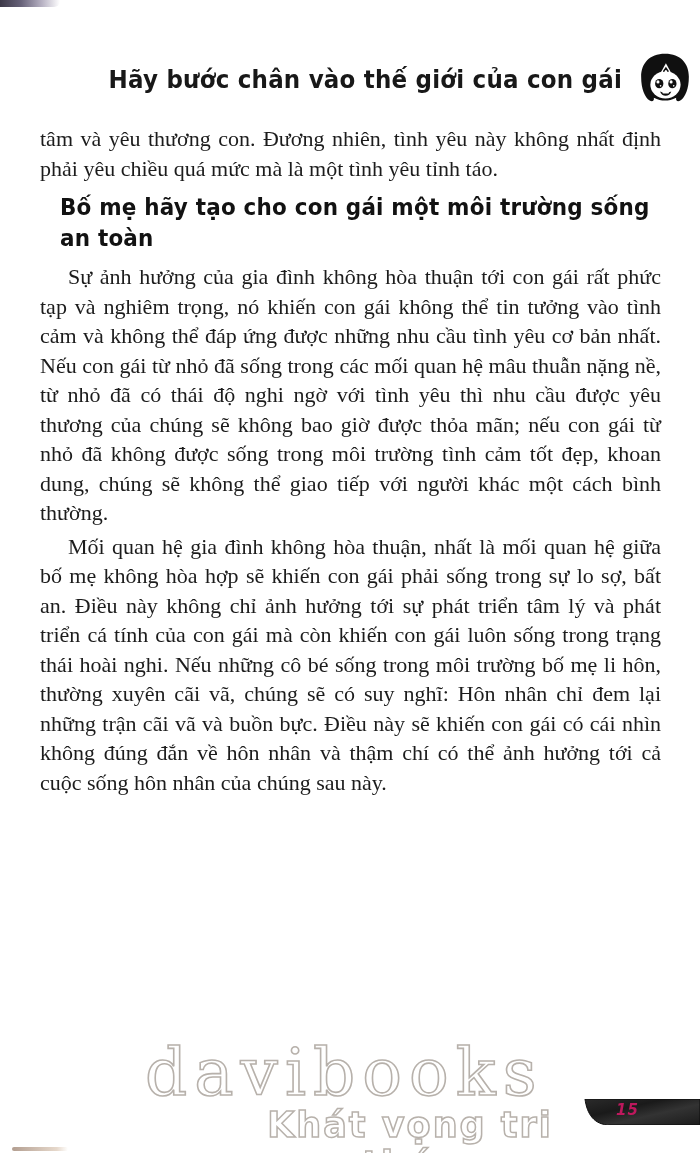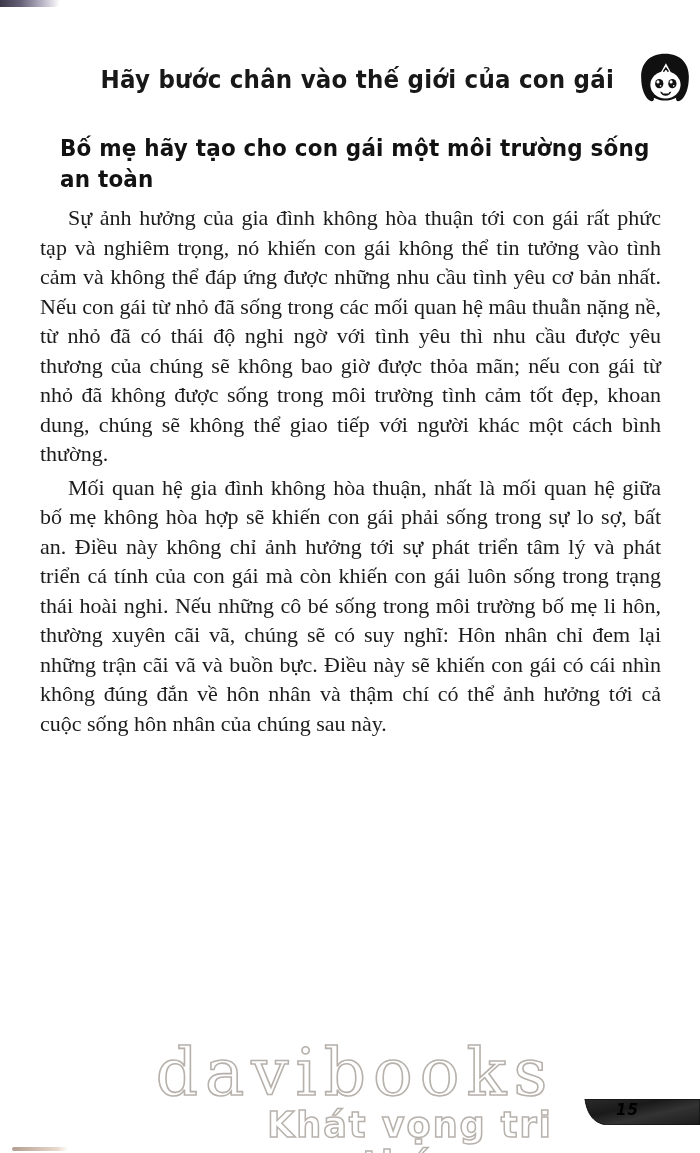--- a/index.html
+++ b/index.html
@@ -27,21 +27,21 @@
     border-radius: 2px; opacity: 0.65;
   }
 
   
   .header {
     position: absolute;
     top: 52px; left: 0; right: 8px;
     display: flex;
     justify-content: flex-end;
     align-items: center;
-    gap: 24px;
+    gap: 16px;
   }
   .header-title {
     font-family: "DejaVu Sans", sans-serif;
     font-weight: 700;
     font-size: 23px;
     color: #181818;
     letter-spacing: 0.2px;
     transform: scaleY(1.08);
   }
   .girl-icon { width: 54px; height: 54px; display: inline-block; }
@@ -68,21 +68,21 @@
     text-align: left;
     letter-spacing: 0.2px;
     transform-origin: left center;
     transform: scaleY(1.05);
   }
 
   
   .watermark { position: absolute; z-index: 1; color: transparent; }
   .wm-line1 {
     left: 145px; top: 1040px; width: 420px;
-    text-align: center;
+    text-align: left;
     font-family: "DejaVu Serif", serif;
     font-size: 66px;
     letter-spacing: 7px;
     line-height: 1;
     -webkit-text-stroke: 1.6px #b7b1ab;
   }
   .wm-line2 {
     left: 255px; top: 1106px; width: 310px;
     text-align: center;
     font-family: "DejaVu Sans", sans-serif;
@@ -97,21 +97,21 @@
   .page-banner {
     position: absolute;
     right: 0; top: 1099px;
     width: 118px; height: 26px;
     z-index: 3;
   }
   .page-banner svg { position: absolute; left: 0; top: 0; }
   .page-num {
     position: absolute;
     left: 34px; top: 2px;
-    color: #000000;
+    color: #be185d;
     font-family: "DejaVu Sans", sans-serif;
     font-style: italic;
     font-weight: 700;
     font-size: 15px;
     letter-spacing: 1px;
   }
 </style>
 </head>
 <body>
 
@@ -141,20 +141,21 @@
         <path d="M24.5 43 C26.2 49.3 35.3 49.3 37 43 C32.7 44.8 28.8 44.8 24.5 43 Z" fill="#101010"></path>
         <rect x="27.2" y="43.3" width="7.2" height="1.7" rx="0.85" fill="#ffffff"></rect>
       </svg>
     </span>
   </div>
 
   <div class="watermark wm-line1">davibooks</div>
   <div class="watermark wm-line2">Khát vọng tri thức</div>
 
   <div class="body-text">
+    <p class="continued">tâm và yêu thương con. Đương nhiên, tình yêu này không nhất định phải yêu chiều quá mức mà là một tình yêu tỉnh táo.</p>
     <div class="subheading">Bố mẹ hãy tạo cho con gái một môi trường sống an toàn</div>
     <p>Sự ảnh hưởng của gia đình không hòa thuận tới con gái rất phức tạp và nghiêm trọng, nó khiến con gái không thể tin tưởng vào tình cảm và không thể đáp ứng được những nhu cầu tình yêu cơ bản nhất. Nếu con gái từ nhỏ đã sống trong các mối quan hệ mâu thuẫn nặng nề, từ nhỏ đã có thái độ nghi ngờ với tình yêu thì nhu cầu được yêu thương của chúng sẽ không bao giờ được thỏa mãn; nếu con gái từ nhỏ đã không được sống trong môi trường tình cảm tốt đẹp, khoan dung, chúng sẽ không thể giao tiếp với người khác một cách bình thường.</p>
     <p>Mối quan hệ gia đình không hòa thuận, nhất là mối quan hệ giữa bố mẹ không hòa hợp sẽ khiến con gái phải sống trong sự lo sợ, bất an. Điều này không chỉ ảnh hưởng tới sự phát triển tâm lý và phát triển cá tính của con gái mà còn khiến con gái luôn sống trong trạng thái hoài nghi. Nếu những cô bé sống trong môi trường bố mẹ li hôn, thường xuyên cãi vã, chúng sẽ có suy nghĩ: Hôn nhân chỉ đem lại những trận cãi vã và buồn bực. Điều này sẽ khiến con gái có cái nhìn không đúng đắn về hôn nhân và thậm chí có thể ảnh hưởng tới cả cuộc sống hôn nhân của chúng sau này.</p>
   </div>
 
   <div class="page-banner">
     <svg viewBox="0 0 118 26" width="118" height="26" aria-hidden="true">
       <defs>
         <linearGradient id="bannerGrad" x1="0" y1="0" x2="1" y2="1">
           <stop offset="0" stop-color="#2b2b2b"></stop>

